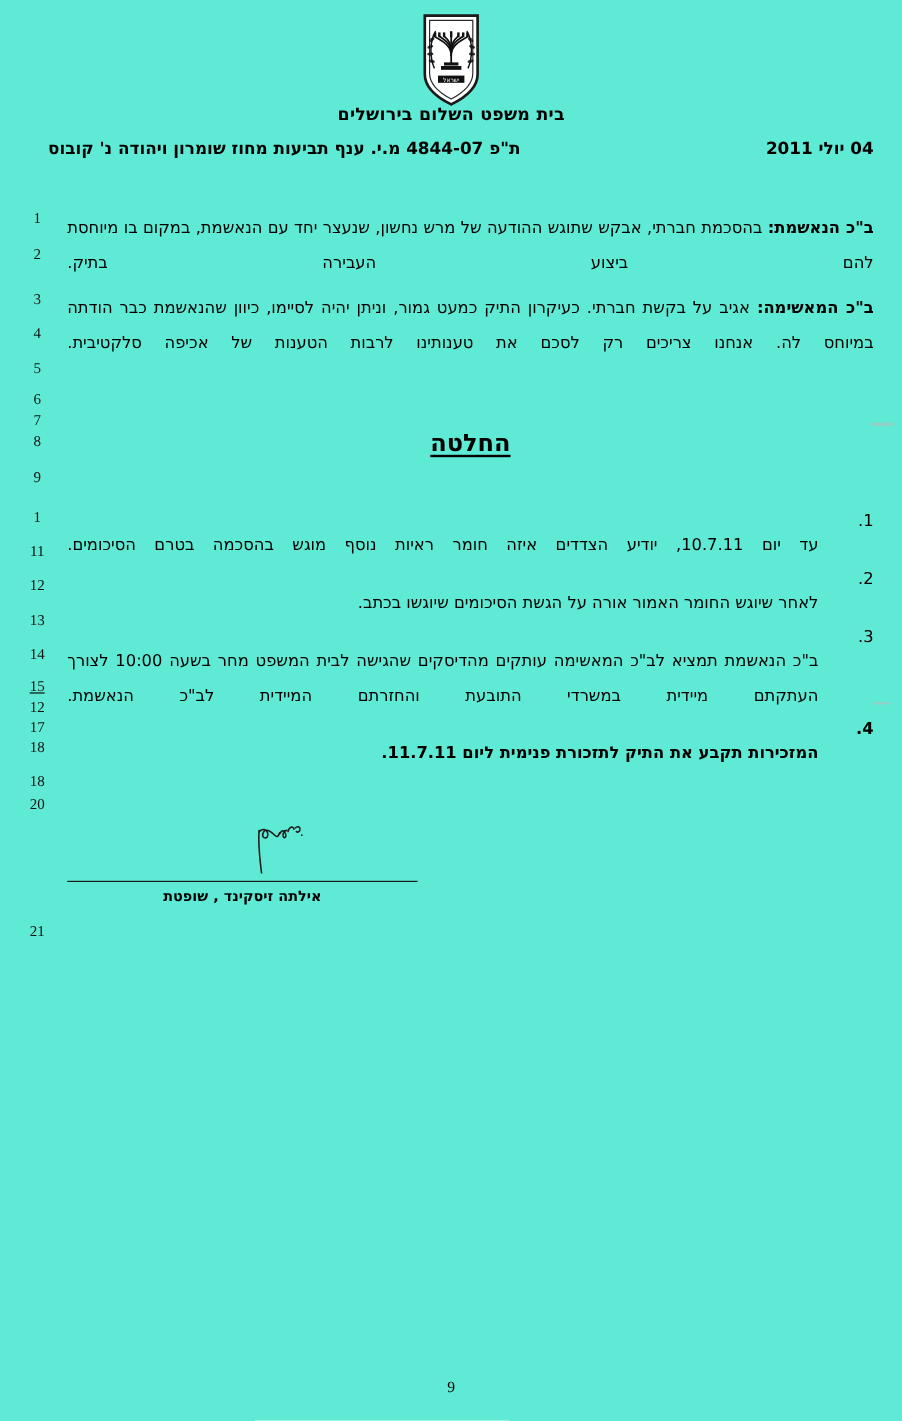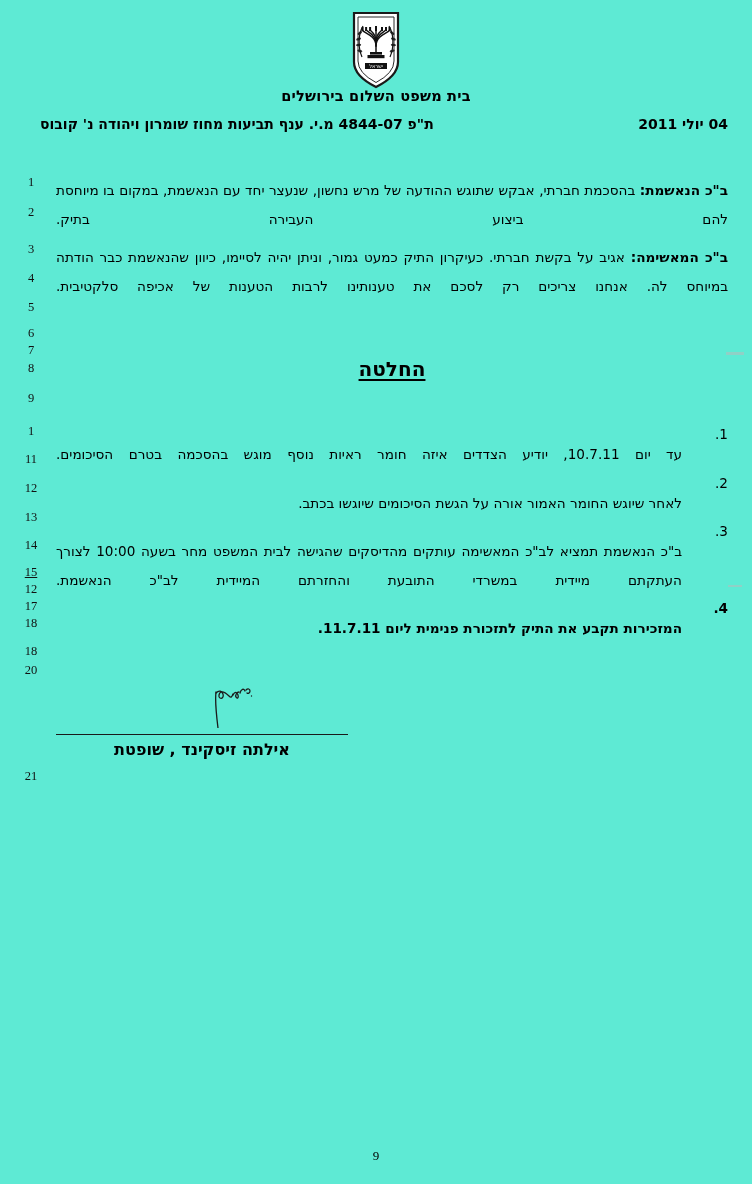--- a/index.html
+++ b/index.html
@@ -189,21 +189,21 @@
     left: 0;
     width: 292px;
     border-top: 1px solid #1a1a1a;
   }
   .sig-name {
     position: absolute;
     top: 68px;
     left: 0;
     width: 292px;
     text-align: center;
-    font-size: 16px;
+    font-size: 12px;
     font-weight: bold;
     direction: rtl;
   }
 
   
   .artifact {
     position: absolute;
     background: #b9b9b9;
     opacity: 0.55;
   }

